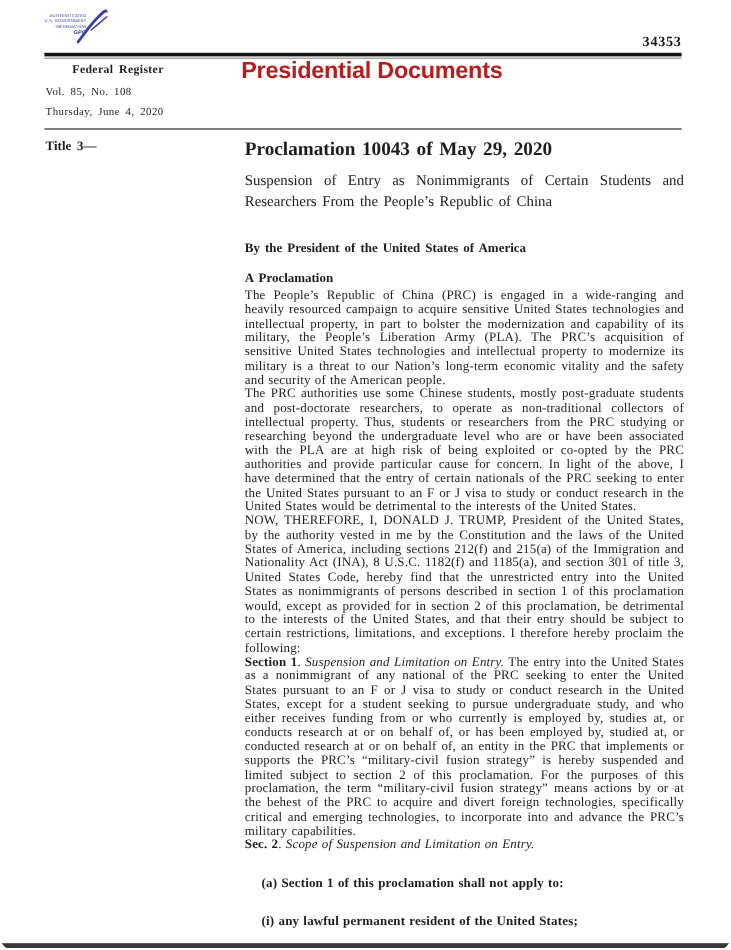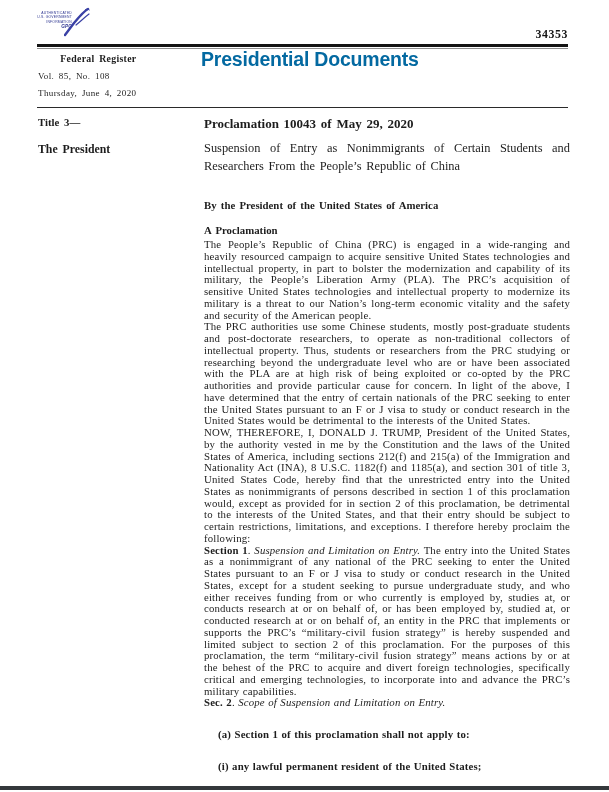--- a/index.html
+++ b/index.html
@@ -1,18 +1,18 @@
 <!DOCTYPE html>
 <html lang="en"><head>
 <meta charset="utf-8">
 <style>
   html,body{margin:0;padding:0;background:#ffffff;}
   .page{
     position:relative;width:609px;height:792px;background:#ffffff;overflow:hidden;
-    font-family:"Liberation Serif","DejaVu Serif",serif;color:#1d1d1d;
+    font-family:"Liberation Serif","DejaVu Serif",serif;color:#1d1d1d;border-radius:12px;
   }
   
   .logo{position:absolute;top:7px;left:36px;width:56px;height:34px;}
   .logo-text{
     position:absolute;left:0;top:4px;width:36px;text-align:right;
     font-family:"Liberation Sans","DejaVu Sans",sans-serif;
     font-size:3.4px;line-height:4.4px;color:#2d3590;letter-spacing:.2px;
   }
   .logo-gpo{font-size:4.6px;font-weight:bold;font-style:italic;margin-top:1px;}
   .logo-swoosh{position:absolute;right:2px;top:0;}
@@ -25,29 +25,29 @@
   .dr-thick{height:2.6px;background:#141414;}
   .dr-thin{height:1.2px;background:#8f8f8f;margin-top:1.6px;}
   .thin-rule{position:absolute;left:37px;top:107px;width:531px;height:1.1px;background:#2a2a2a;}
   
   .mast-left{position:absolute;left:38px;top:53px;}
   .mast-brand{font-weight:bold;font-size:9.8px;letter-spacing:.3px;word-spacing:2px;text-align:right;}
   .mast-meta{font-size:9px;letter-spacing:.4px;word-spacing:2px;margin-top:7px;}
   .pres-docs{
     position:absolute;left:201px;top:48px;
     font-family:"Liberation Sans","DejaVu Sans",sans-serif;
-    font-weight:bold;font-size:19.5px;letter-spacing:-.2px;color:#0369a1;
+    font-weight:bold;font-size:19.5px;letter-spacing:-.2px;color:#b91c1c;
   }
   
   .margin-col{position:absolute;left:38px;top:116px;width:150px;}
   .title3{font-weight:bold;font-size:10.8px;word-spacing:2px;}
   .president{font-weight:bold;font-size:11.8px;word-spacing:2px;margin-top:14px;}
   
   .body-col{position:absolute;left:204px;top:116px;width:366px;hyphens:auto;}
-  .proc-line{font-weight:bold;font-size:13px;word-spacing:1.5px;}
+  .proc-line{font-weight:bold;font-size:16px;word-spacing:1.5px;}
   .doc-title{
     font-weight:normal;font-size:12.4px;line-height:17.5px;
     text-align:justify;word-spacing:1.5px;margin:8px 0 0 0;
   }
   .byline{font-weight:bold;font-size:10.8px;word-spacing:1.5px;margin-top:24px;}
   .heading{font-weight:bold;font-size:10.8px;word-spacing:1.5px;margin-top:13px;}
   .para{
     font-size:10.8px;line-height:11.75px;text-align:justify;
     letter-spacing:.15px;word-spacing:.6px;margin:0;
   }
@@ -87,21 +87,20 @@
   <div class="mast-left">
     <div class="mast-brand">Federal Register</div>
     <div class="mast-meta">Vol. 85, No. 108</div>
     <div class="mast-meta">Thursday, June 4, 2020</div>
   </div>
   <div class="pres-docs">Presidential Documents</div>
   <div class="thin-rule"></div>
 
   <div class="margin-col">
     <div class="title3">Title 3—</div>
-    <div class="president">The President</div>
   </div>
 
   <div class="body-col">
     <div class="proc-line">Proclamation 10043 of May 29, 2020</div>
     <div class="doc-title">Suspension of Entry as Nonimmigrants of Certain Students and Researchers From the People’s Republic of China</div>
     <div class="byline">By the President of the United States of America</div>
     <div class="heading">A Proclamation</div>
 
     <p class="para mt3">The People’s Republic of China (PRC) is engaged in a wide-ranging and heavily resourced campaign to acquire sensitive United States technologies and intellectual property, in part to bolster the modernization and capability of its military, the People’s Liberation Army (PLA). The PRC’s acquisition of sensitive United States technologies and intellectual property to modernize its military is a threat to our Nation’s long-term economic vitality and the safety and security of the American people.</p>
     <p class="para">The PRC authorities use some Chinese students, mostly post-graduate students and post-doctorate researchers, to operate as non-traditional collectors of intellectual property. Thus, students or researchers from the PRC studying or researching beyond the undergraduate level who are or have been associated with the PLA are at high risk of being exploited or co-opted by the PRC authorities and provide particular cause for concern. In light of the above, I have determined that the entry of certain nationals of the PRC seeking to enter the United States pursuant to an F or J visa to study or conduct research in the United States would be detrimental to the interests of the United States.</p>

